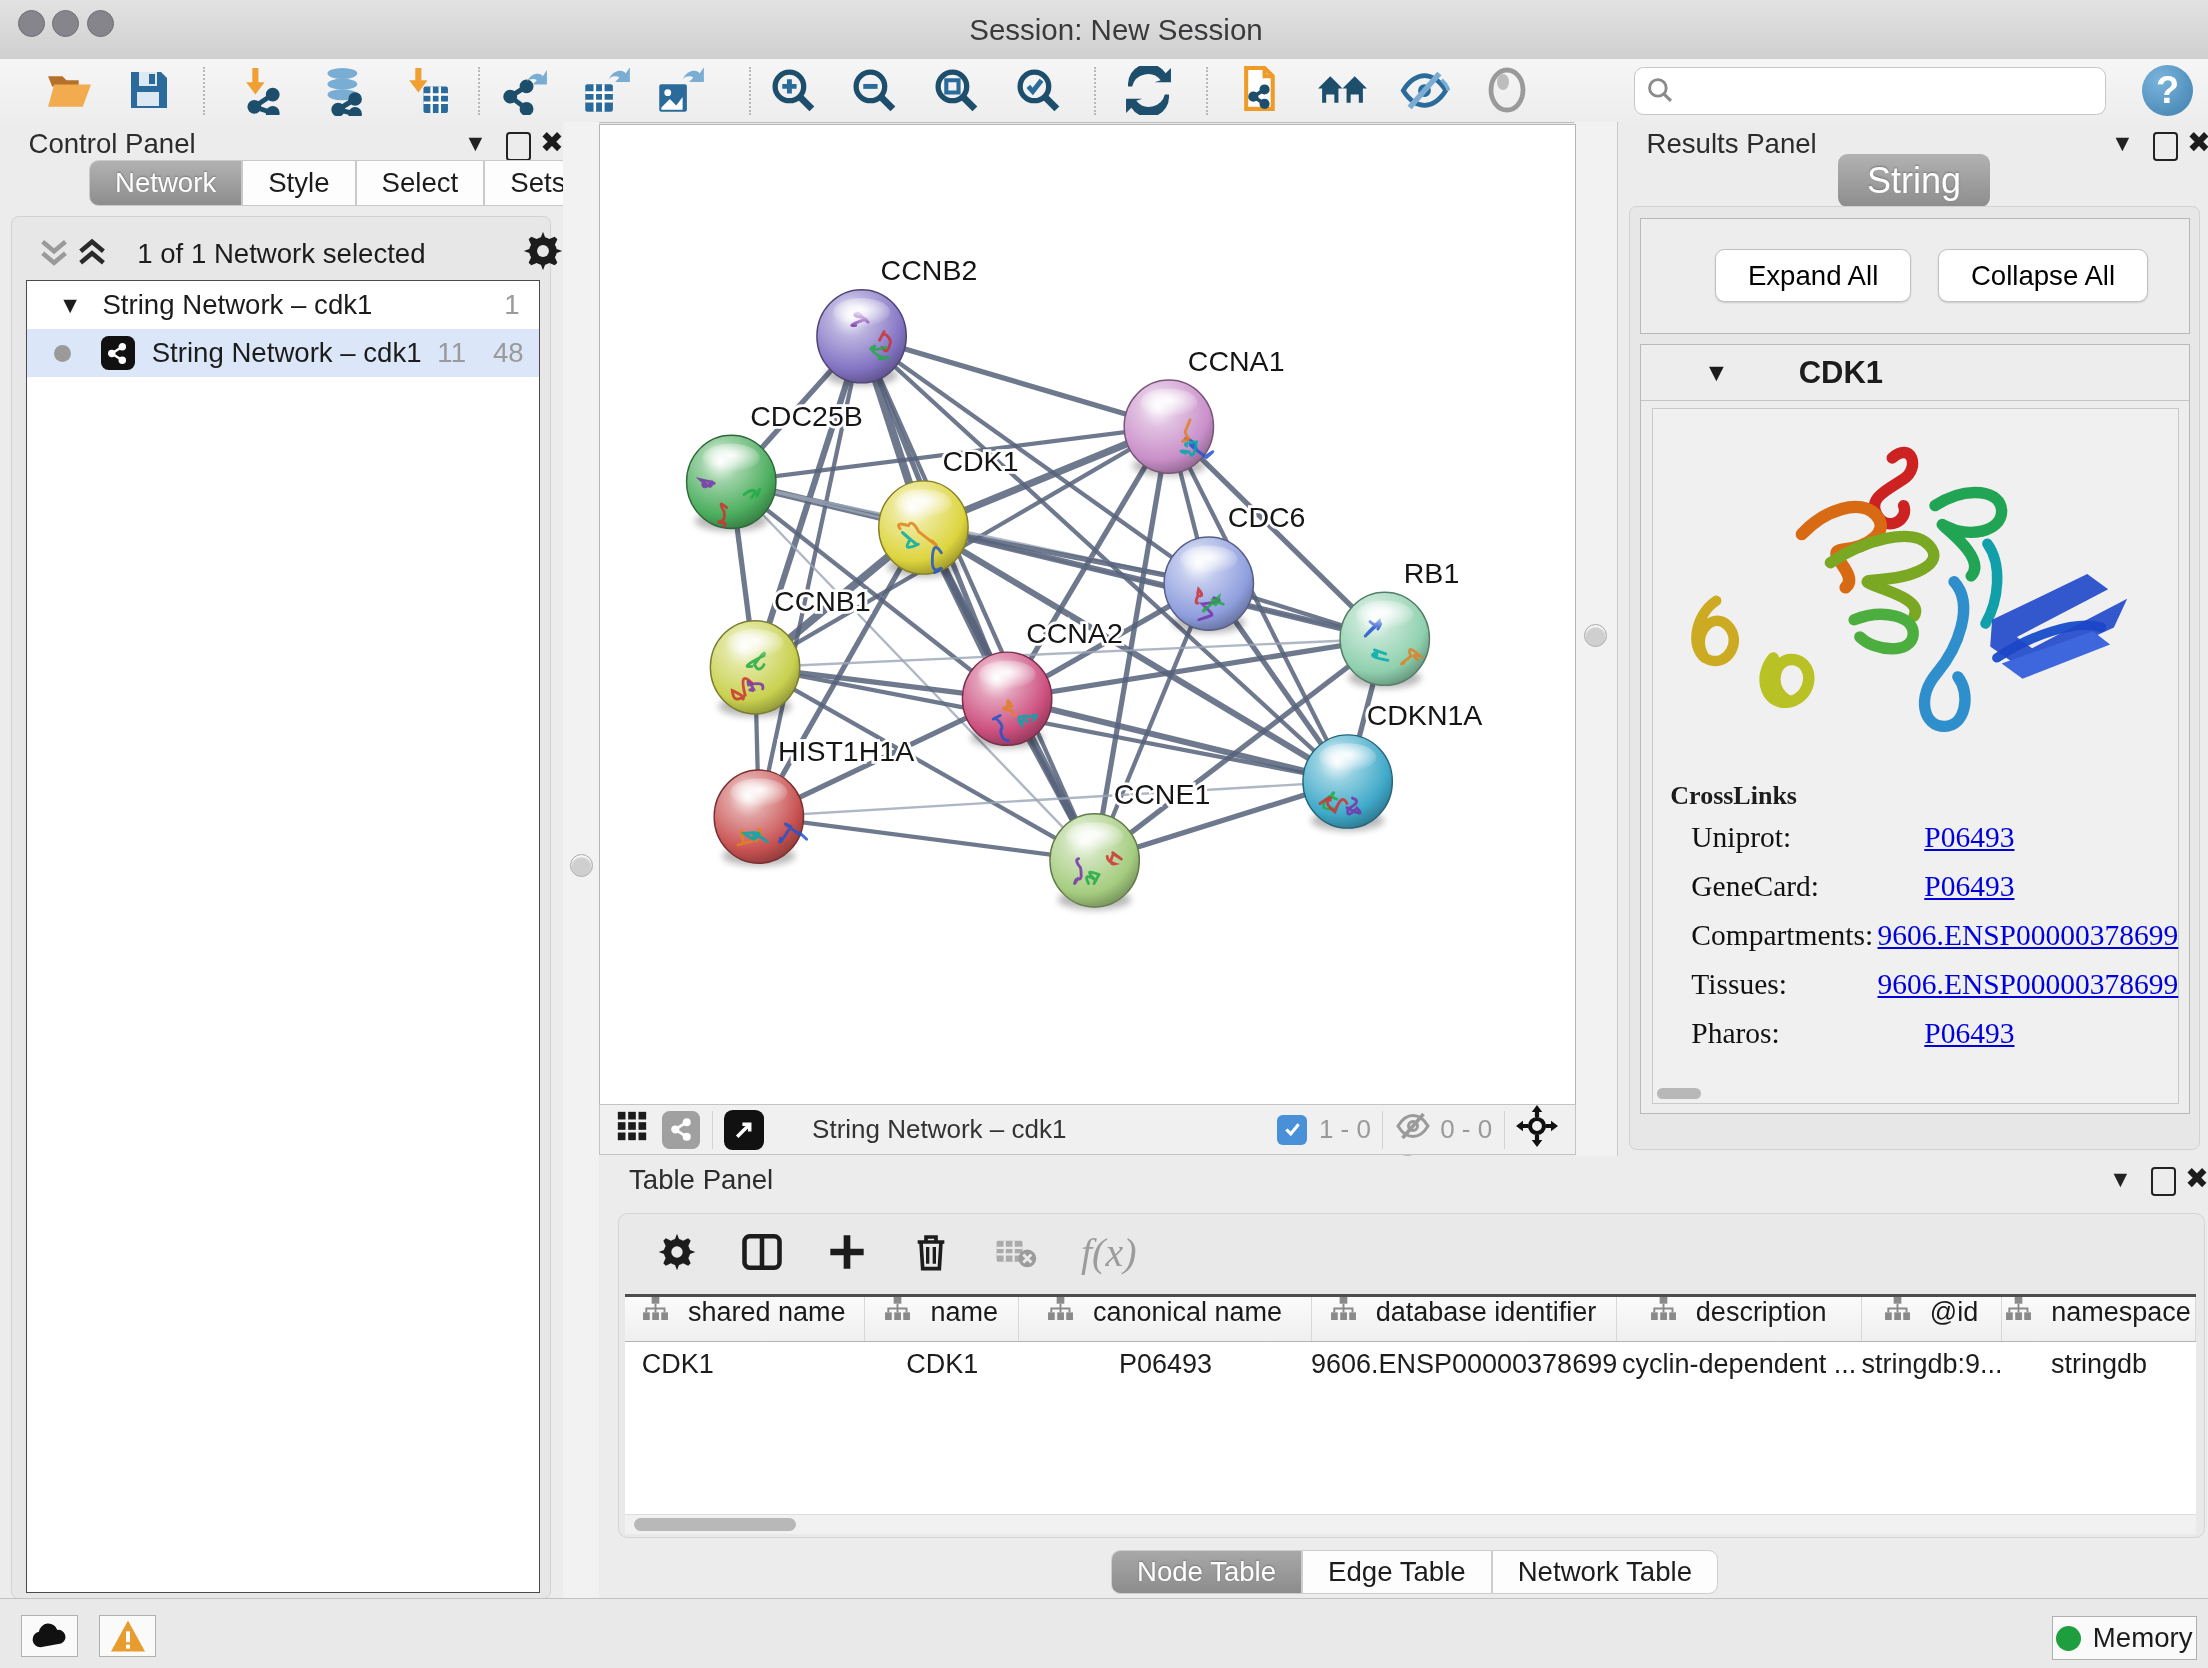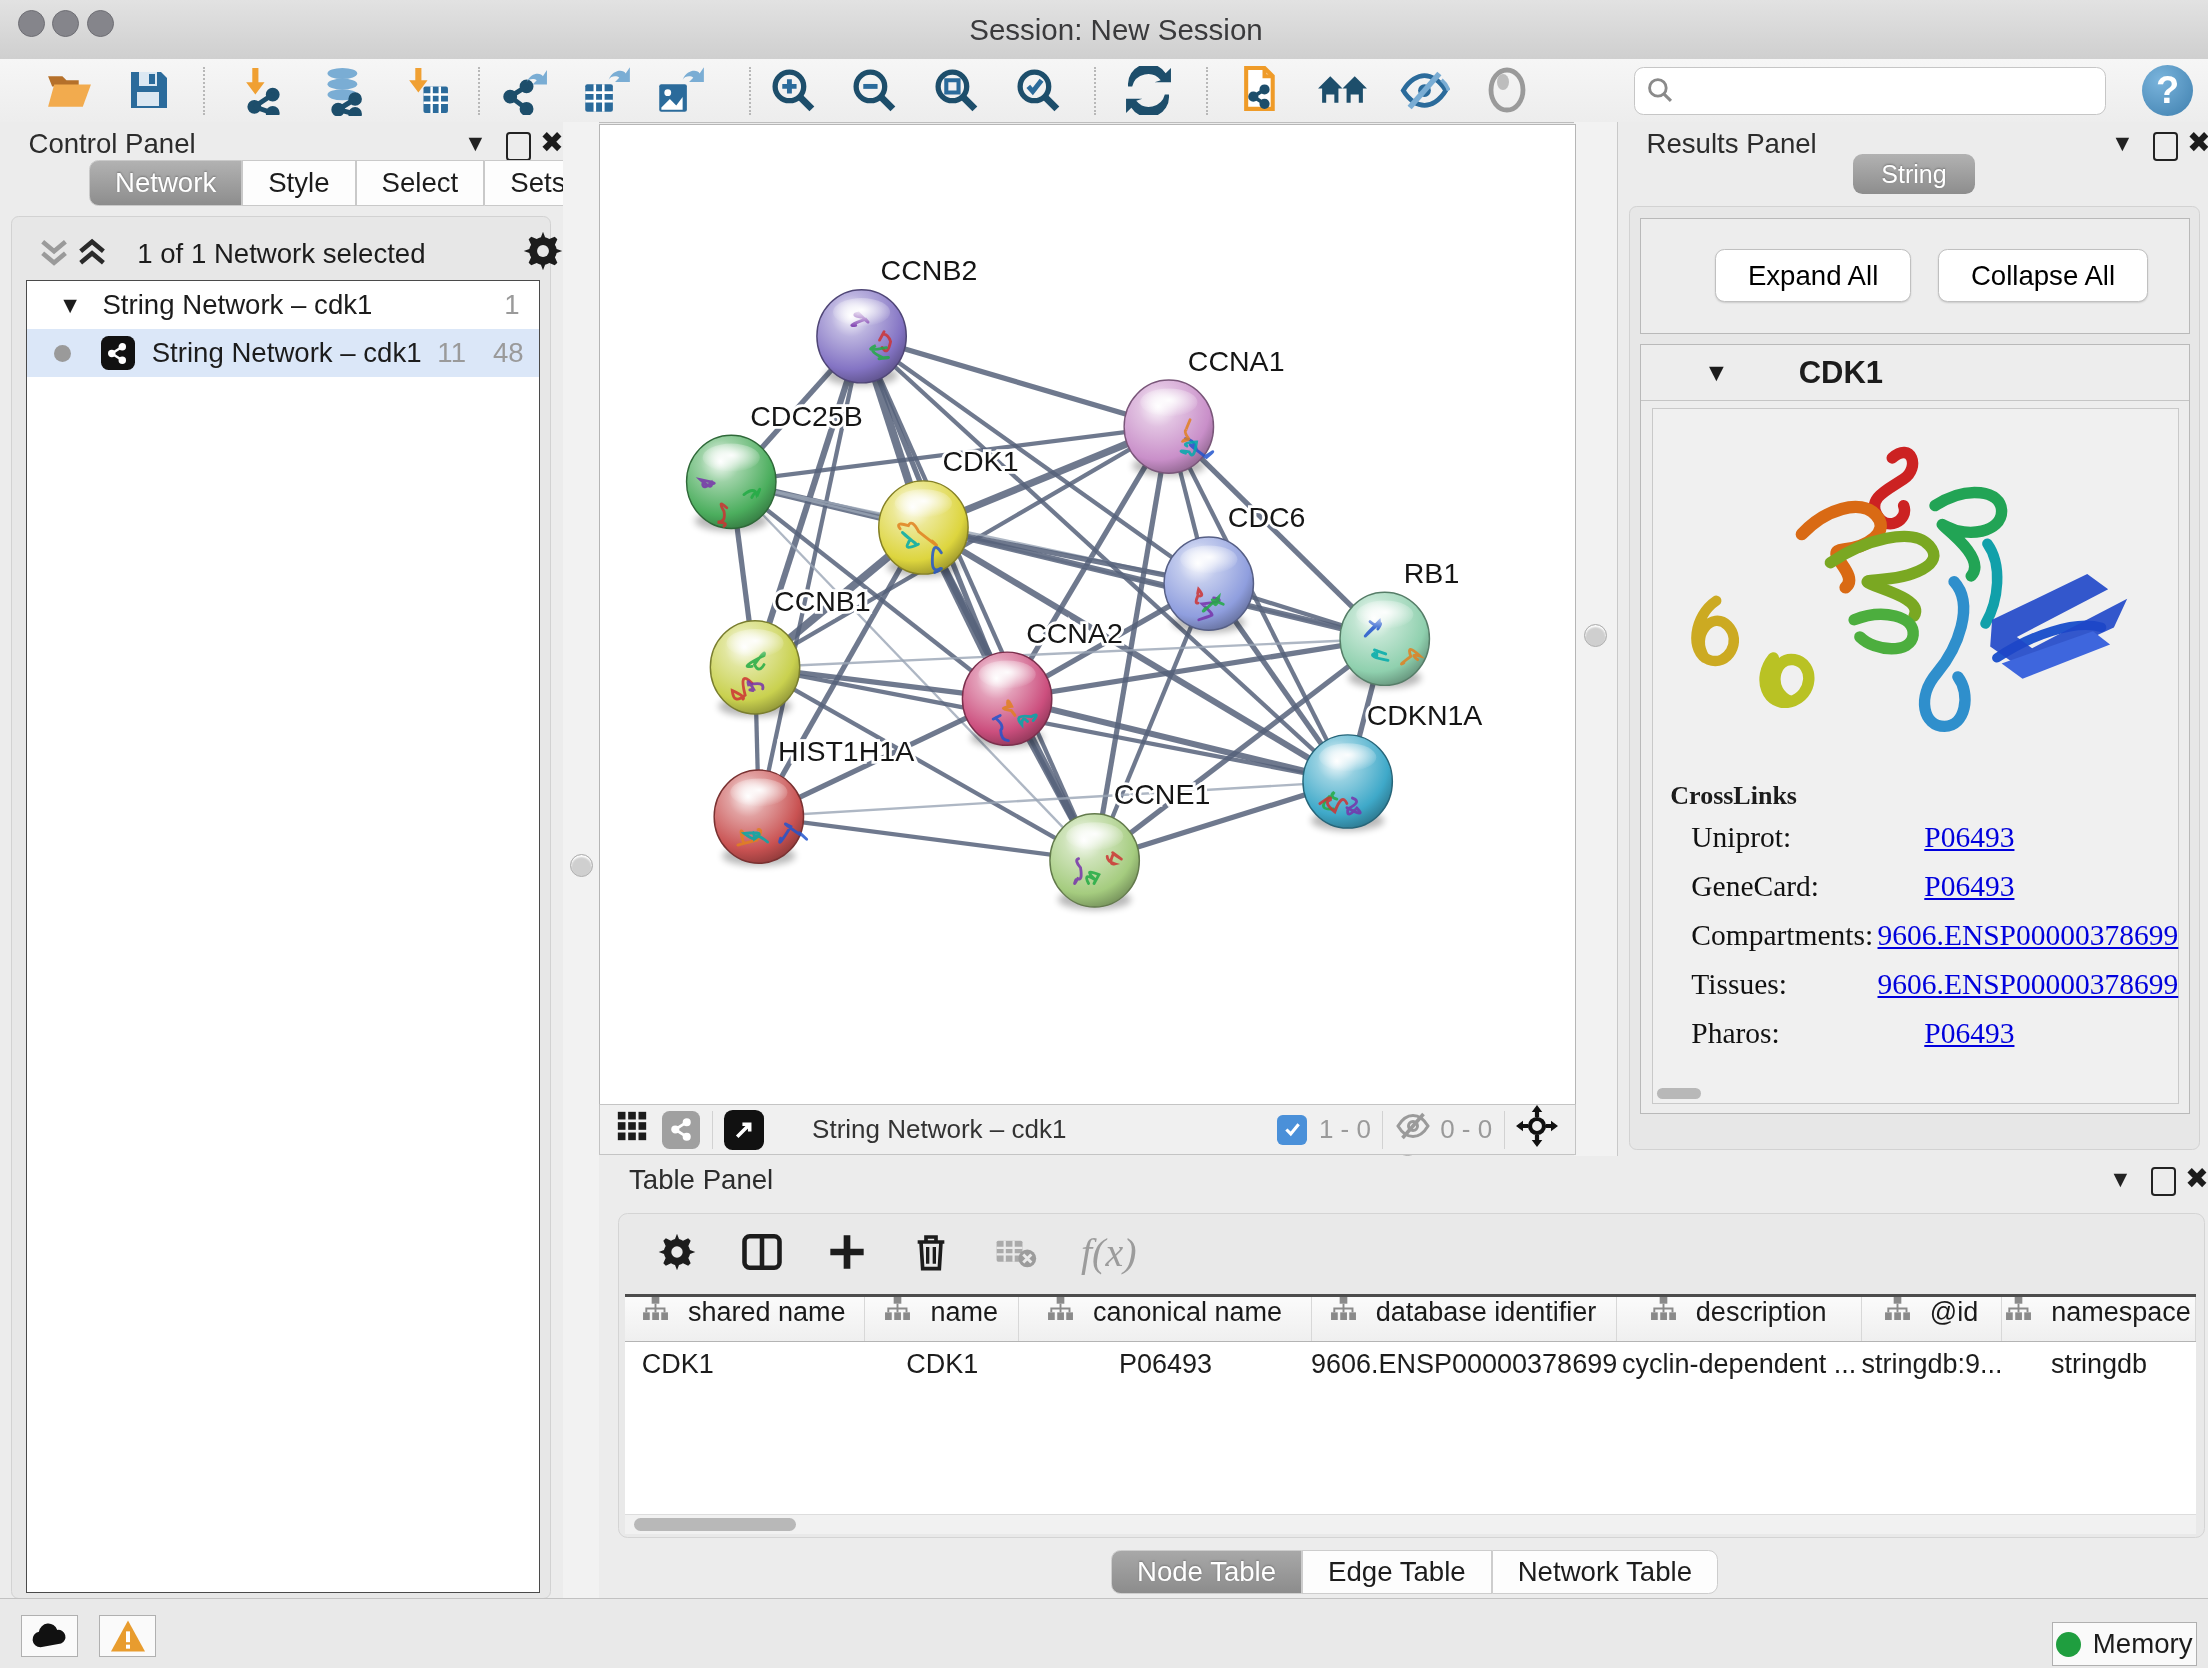--- a/index.html
+++ b/index.html
@@ -45,21 +45,21 @@
   
   .canvas{left:599px;top:124px;width:975px;height:980px;background:#fff;border:1px solid #b6b6b6;}
   .cfooter{left:599px;top:1104px;width:975px;height:49px;background:#f0f0f0;
     border:1px solid #c4c4c4;display:flex;align-items:center;font-size:26px;color:#444;}
   .vsep{width:0;height:38px;border-left:1.9px solid #d2d2d2;margin:0 11.4px;}
   .splitterdot{width:21px;height:21px;border-radius:50%;background:#cfcfcf;border:1px solid #b0b0b0;
     box-shadow:inset 0 1.9px 1.9px #fff;}
   
   .rpanel{left:1617px;top:122px;width:592px;height:1034px;background:#ececec;border-left:1px solid #c9c9c9;}
   .rtab{background:linear-gradient(#b2b2b2,#8d8d8d);color:#fff;border-radius:9.5px;
-    font-size:25px;padding:5.7px 28.5px;text-shadow:0 -1px 1.9px #777;}
+    font-size:36px;padding:5.7px 28.5px;text-shadow:0 -1px 1.9px #777;}
   .card{background:#ededed;border:1px solid #b9b9b9;}
   .btn{background:#fff;border:1px solid #c0c0c0;border-radius:9.5px;font-size:27.6px;
     padding:9.5px 32px;box-shadow:0 1px 1.9px rgba(0,0,0,.15);}
   .serif{font-family:"Liberation Serif","DejaVu Serif",serif;}
   .xlink{color:#0000dd;text-decoration:underline;font-size:29.5px;}
   .xlabel{font-size:29.5px;color:#111;}
   
   .tpanel{left:599px;top:1156px;width:1609px;height:442px;background:#ececec;}
   .ttoolbar{left:618px;top:1213px;width:1585px;height:323px;background:#e9e9e9;
     border:1px solid #d4d4d4;border-radius:9.5px;}
@@ -73,21 +73,21 @@
   .btabs{display:flex;}
   .btab{height:42px;line-height:42px;padding:0 25px;font-size:27.6px;background:#fdfdfd;
     border:1px solid #cdcdcd;}
   .btab.active{background:linear-gradient(#a8a8a8,#8c8c8c);color:#fff;text-shadow:0 -1px 1.9px #777;}
   .btab:first-child{border-radius:9.5px 0 0 9.5px;}
   .btab:last-child{border-radius:0 9.5px 9.5px 0;}
   
   .statusbar{left:0;top:1598px;width:2208px;height:70px;background:#e9e9e9;border-top:1px solid #c2c2c2;}
   .sbtn{top:16px;width:55px;height:40px;background:#fafafa;border:1.9px solid #b0b0b0;
     display:flex;align-items:center;justify-content:center;}
-  .membtn{left:2052px;top:23px;width:143px;height:42px;background:#fafafa;border:1.9px solid #b0b0b0;
+  .membtn{left:2052px;top:17px;width:143px;height:42px;background:#fafafa;border:1.9px solid #b0b0b0;
     display:flex;align-items:center;justify-content:center;gap:11.4px;font-size:27.6px;}
   .memdot{width:25px;height:25px;border-radius:50%;background:#1f9e3f;}
   .scrollthumb{background:#b8b8b8;border-radius:7.6px;}
 </style>
 </head>
 <body>
 
 <div class="app">
 
   <div class="abs titlebar">

